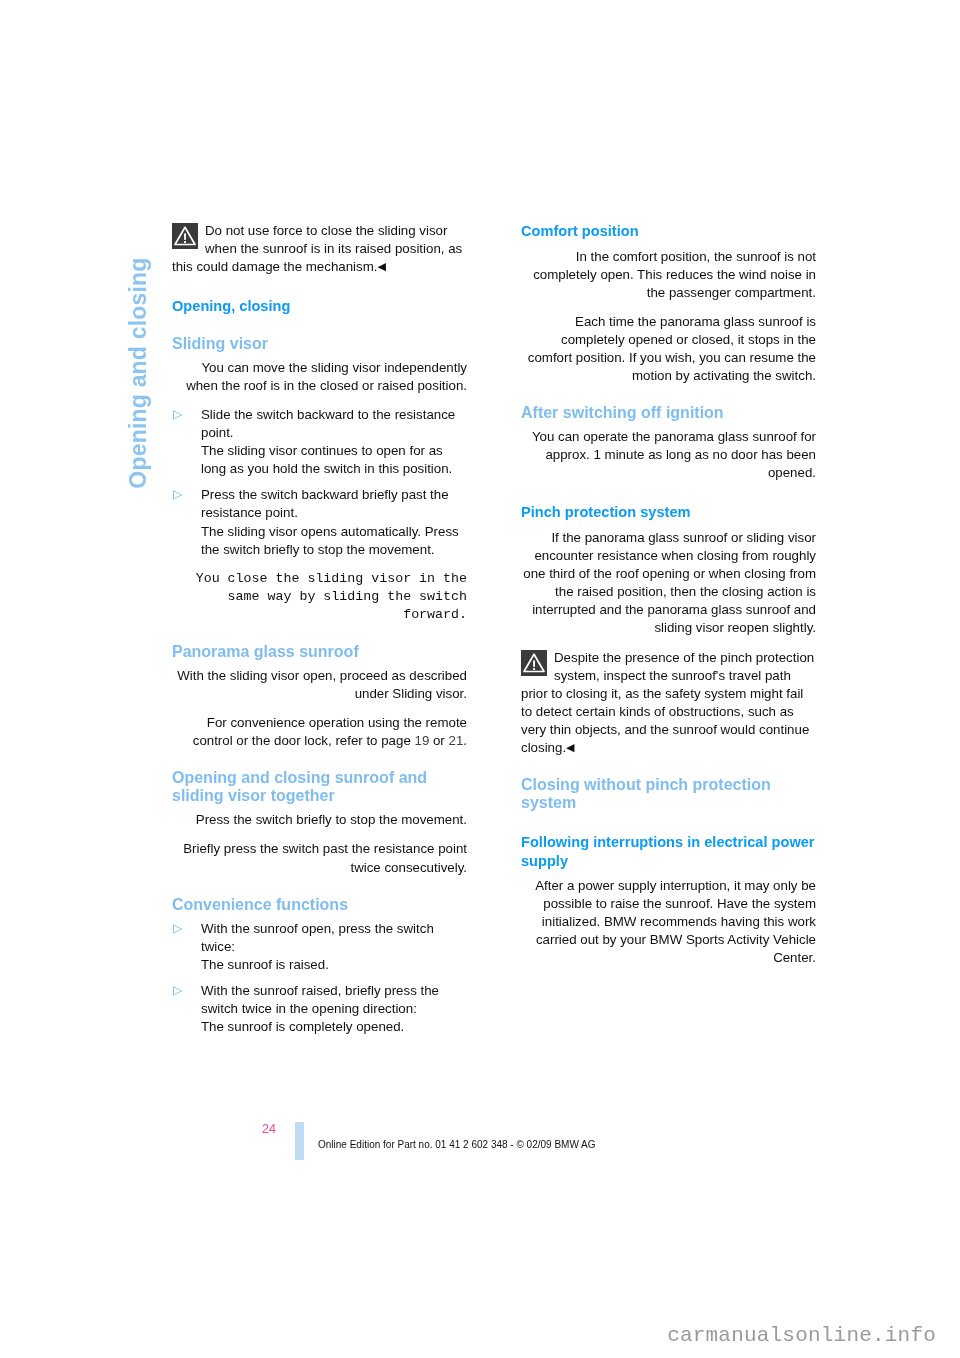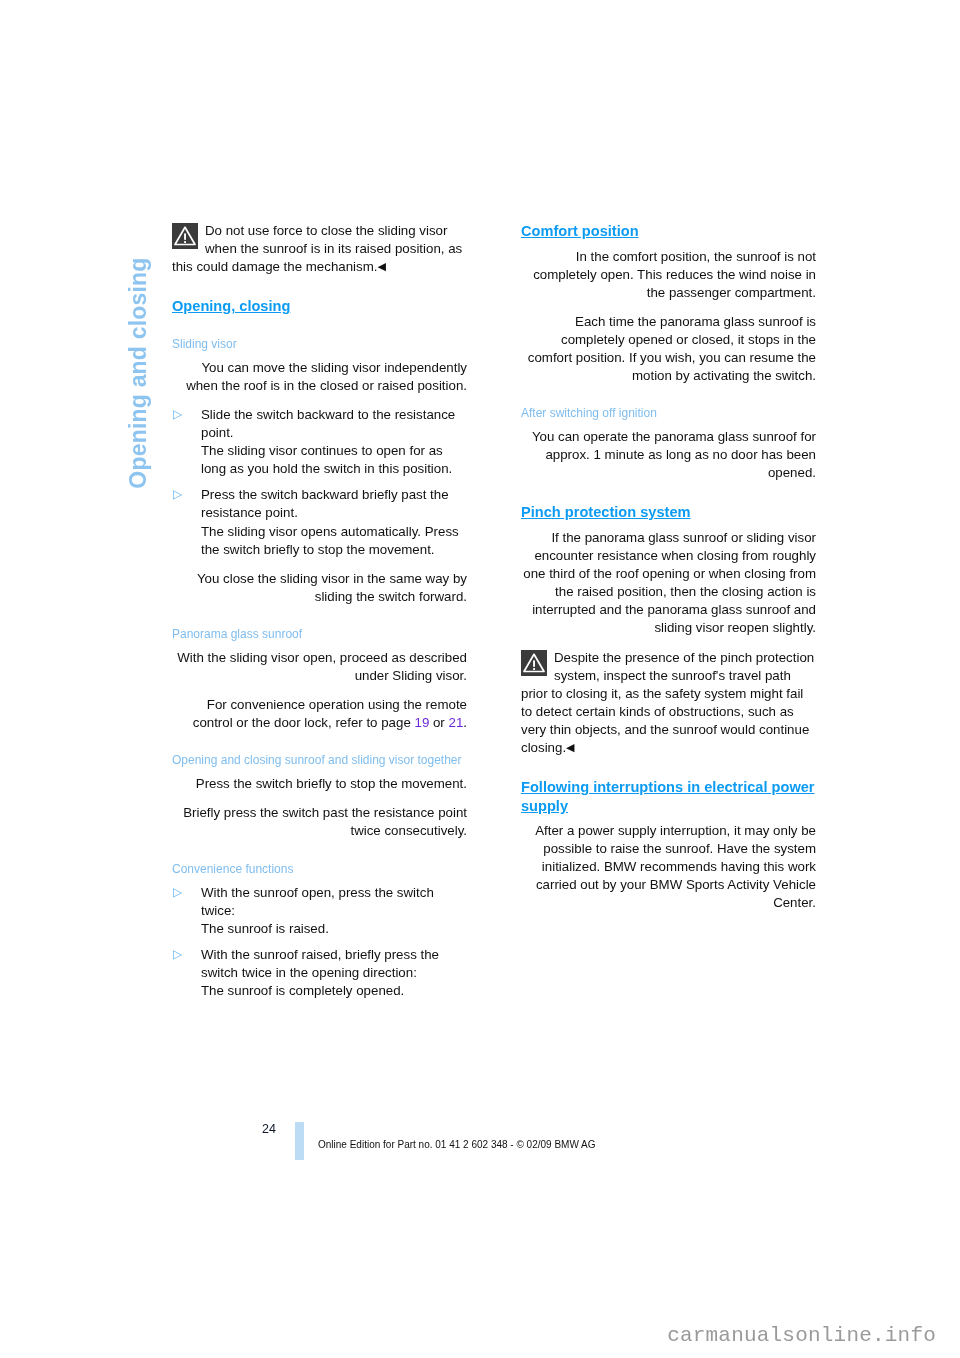--- a/index.html
+++ b/index.html
@@ -57,38 +57,37 @@
   }
   .col-left { margin-right: 54px; }
 
   
   .h2 {
     color: #0c9bf2;
     font-size: 14.6px;
     font-weight: bold;
     line-height: 18.5px;
     margin: 21px 0 7px 0;
-    text-decoration: underline;
   }
   .h3 {
     color: #7fbdee;
-    font-size: 12px;
-    font-weight: normal;
+    font-size: 16px;
+    font-weight: bold;
     line-height: 18px;
     margin: 19px 0 6px 0;
   }
   p.body {
     font-size: 13.3px;
     line-height: 18.1px;
     margin: 0 0 11px 0;
     color: #111111;
     text-align: right;
   }
   .pageref {
-    color: #6d28d9;
+    color: #404040;
   }
 
   
   .note {
     position: relative;
     font-size: 13.3px;
     line-height: 18.1px;
     margin: 0 0 11px 0;
     color: #111111;
   }
@@ -140,21 +139,21 @@
     left: 172px;
     top: 1122px;
     width: 644px;
     height: 44px;
   }
   .footer-pageno {
     position: absolute;
     left: 90px;
     top: 0px;
     font-size: 12.5px;
-    color: #0f172a;
+    color: #ec4899;
     font-weight: normal;
   }
   .footer-bar {
     position: absolute;
     left: 123px;
     top: 0px;
     width: 9px;
     height: 38px;
     background: #bcdcf6;
   }
@@ -218,21 +217,21 @@
           <span style="white-space: pre-line;">Slide the switch backward to the resistance point.
 The sliding visor continues to open for as long as you hold the switch in this position.</span>
         </li>
         <li>
           <span class="tri-marker">▷</span>
           <span style="white-space: pre-line;">Press the switch backward briefly past the resistance point.
 The sliding visor opens automatically. Press the switch briefly to stop the movement.</span>
         </li>
       </ul>
 
-      <p class="body" style="margin-top:11px;">You close the sliding visor in the same way by sliding the switch forward.</p>
+      <p class="body" style="margin-top:11px;font-family:Liberation Mono, monospace;">You close the sliding visor in the same way by sliding the switch forward.</p>
 
       <div class="h3">Panorama glass sunroof</div>
 
       <p class="body">With the sliding visor open, proceed as described under Sliding visor.</p>
 
       <p class="body"><span>For convenience operation using the remote control or the door lock, refer to page </span><span class="pageref">19</span><span> or </span><span class="pageref">21</span><span>.</span></p>
 
       <div class="h3">Opening and closing sunroof and sliding visor together</div>
 
       <p class="body">Press the switch briefly to stop the movement.</p>
@@ -278,20 +277,21 @@
             <rect x="0" y="0" width="26" height="26" fill="#3b3b3b"></rect>
             <path d="M13 4.3 L23 21.5 L3 21.5 Z" fill="none" stroke="#ffffff" stroke-width="1.7" stroke-linejoin="round"></path>
             <rect x="12.1" y="10.4" width="1.9" height="6.4" fill="#ffffff"></rect>
             <rect x="12.1" y="18.1" width="1.9" height="1.9" fill="#ffffff"></rect>
           </svg>
         </span>
         <span>Despite the presence of the pinch protection system, inspect the sunroof's travel path prior to closing it, as the safety system might fail to detect certain kinds of obstructions, such as very thin objects, and the sunroof would continue closing.</span><span class="endmark">◀</span>
         <div class="clear"></div>
       </div>
 
+      <div class="h3">Closing without pinch protection system</div>
 
 
       <div class="h2">Following interruptions in electrical power supply</div>
 
       <p class="body">After a power supply interruption, it may only be possible to raise the sunroof. Have the system initialized. BMW recommends having this work carried out by your BMW Sports Activity Vehicle Center.</p>
 
     </div>
 
     <div class="clear"></div>
   </div>

